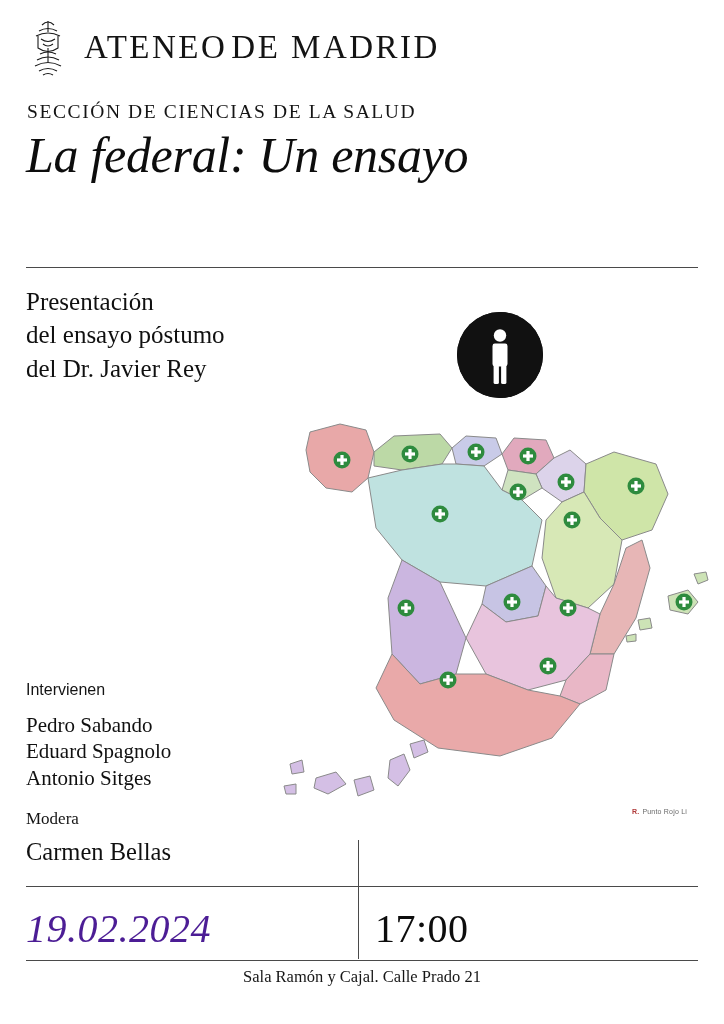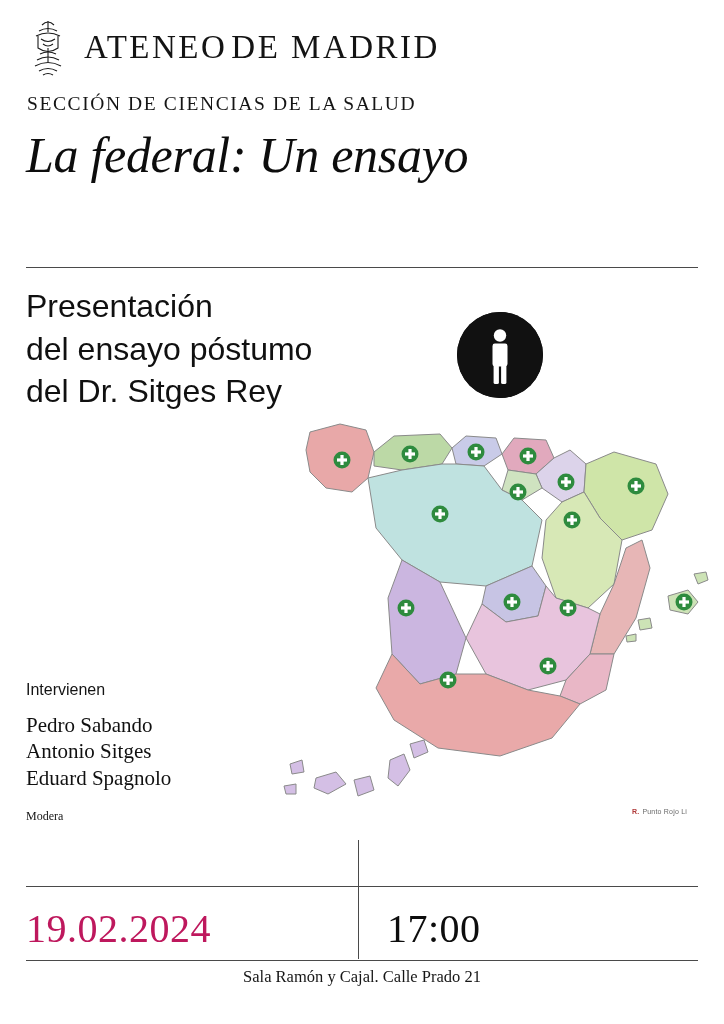--- a/index.html
+++ b/index.html
@@ -52,21 +52,21 @@
     font-size: 33px;
     letter-spacing: 2.5px;
     font-weight: 400;
     color: #141414;
     margin-top: 2px;
   }
 
   .section-label {
     position: absolute;
     left: 27px;
-    top: 93px;
+    top: 101px;
     font-size: 19.5px;
     letter-spacing: 1.6px;
     color: #151515;
     font-family: "Liberation Serif", serif;
   }
 
   
   .title {
     position: absolute;
     left: 26px;
@@ -121,24 +121,24 @@
     width: 1px;
     height: 72px;
     background: #4a4a4a;
   }
 
   
   .presentation {
     position: absolute;
     left: 26px;
     top: 285px;
-    font-size: 32px;
+    font-size: 25px;
     line-height: 1.33;
     color: #101010;
-    font-family: Liberation Sans, sans-serif;
+    font-family: Liberation Serif, serif;
   }
   .presentation span { display: block; }
 
   
   .pictogram {
     position: absolute;
     left: 457px;
     top: 312px;
     width: 86px;
     height: 86px;
@@ -164,52 +164,52 @@
     line-height: 1.26;
     color: #101010;
     font-family: "Liberation Serif", serif;
   }
   .speakers span { display: block; }
 
   .moderator-label {
     position: absolute;
     left: 26px;
     top: 809px;
-    font-size: 12px;
+    font-size: 17px;
     color: #141414;
     font-family: "Liberation Serif", serif;
   }
   .moderator {
     position: absolute;
     left: 26px;
     top: 838px;
     font-size: 24.5px;
     color: #101010;
     font-family: "Liberation Serif", serif;
   }
 
   
   .date {
     position: absolute;
     left: 26px;
     top: 905px;
     font-size: 40px;
     letter-spacing: 0.5px;
-    color: #be185d;
-    font-family: "Liberation Serif", serif;
+    color: #4c1d95;
+    font-family: "Liberation Serif", serif;
+    font-style: italic;
   }
   .time {
     position: absolute;
     left: 375px;
     top: 905px;
     font-size: 40px;
     letter-spacing: 0.5px;
     color: #0d0d0d;
     font-family: "Liberation Serif", serif;
-    margin-left: 12px;
   }
 
   
   .venue {
     position: absolute;
     left: 0;
     top: 967px;
     width: 724px;
     text-align: center;
     font-size: 16.5px;
@@ -276,21 +276,21 @@
 
   <div class="title">
     <span class="l1">La federal: Un ensayo</span>
   </div>
 
   <div class="rule-top"></div>
 
   <div class="presentation">
     <span>Presentación</span>
     <span>del ensayo póstumo</span>
-    <span>del Dr. Sitges Rey</span>
+    <span>del Dr. Javier Rey</span>
   </div>
 
   <div class="pictogram">
     <svg viewBox="0 0 86 86" width="86" height="86" aria-hidden="true">
       <circle cx="43" cy="43" r="43" fill="#111111"></circle>
       <g fill="#ffffff">
         <circle cx="43" cy="23.5" r="6.2"></circle>
         <rect x="35.5" y="31.5" width="15" height="23" rx="2.4"></rect>
         <rect x="36.6" y="53" width="5.3" height="19" rx="1.6"></rect>
         <rect x="44.1" y="53" width="5.3" height="19" rx="1.6"></rect>
@@ -427,25 +427,26 @@
     </svg>
   </div>
 
   <div class="map-credit">
     <span class="cr-mark">R.</span><span>Punto Rojo Li</span>
   </div>
 
   <div class="speakers-label">Intervienen</div>
   <div class="speakers">
     <span>Pedro Sabando</span>
+    <span>Eduard Spagnolo</span>
     <span>Antonio Sitges</span>
-    <span>Eduard Spagnolo</span>
   </div>
 
   <div class="moderator-label">Modera</div>
+  <div class="moderator">Carmen Bellas</div>
 
   <div class="vrule-top"></div>
   <div class="rule-bottom"></div>
   <div class="vrule-bottom"></div>
 
   <div class="date">19.02.2024</div>
   <div class="time">17:00</div>
 
   <div class="rule-foot"></div>
   <div class="venue">Sala Ramón y Cajal. Calle Prado 21</div>

